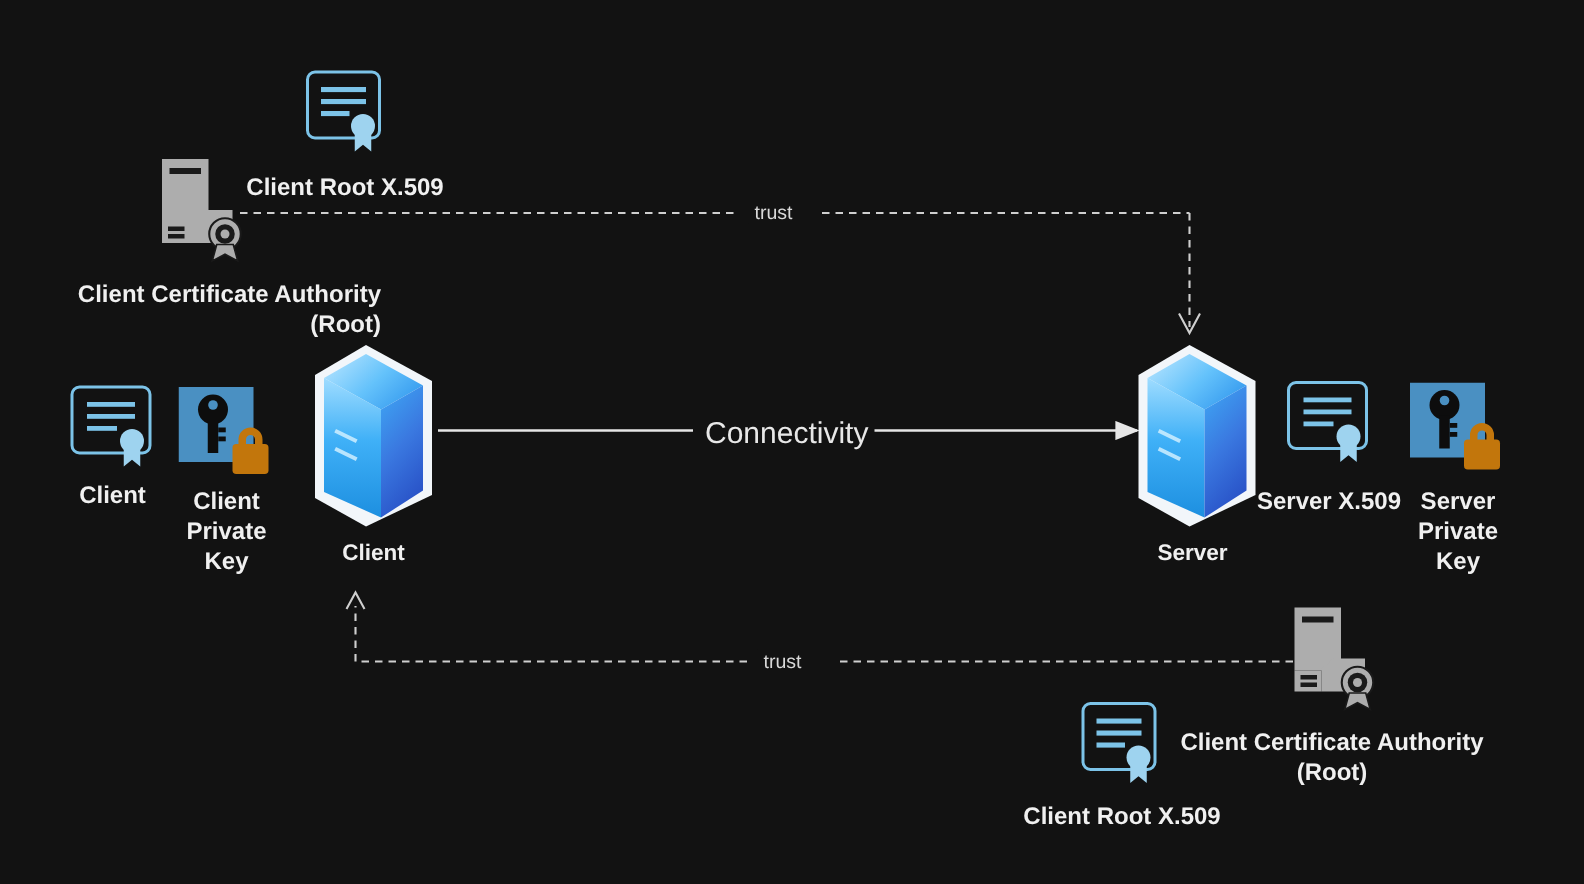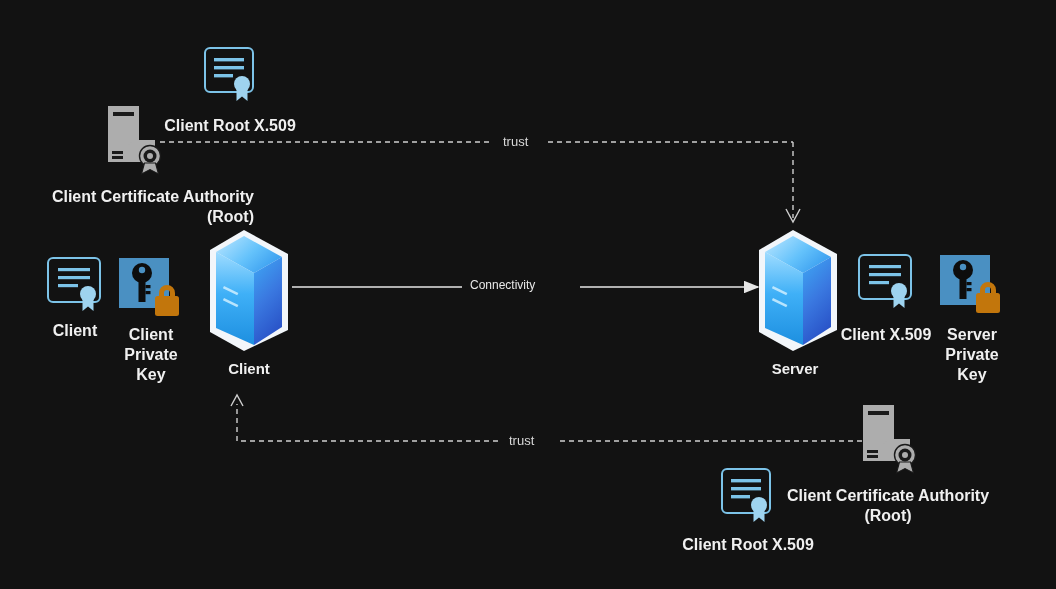--- a/index.html
+++ b/index.html
@@ -27,21 +27,21 @@
     user-select: none;
   }
   .label.bold {
     font-weight: bold;
   }
   .lbl-12 { font-size: 16px; }
   .lbl-15 { font-size: 15px; }
   .edge-label {
     position: absolute;
     color: #e8e8e8;
-    font-size: 12px;
+    font-size: 20px;
     background: #121212;
     padding: 0 4px;
     white-space: nowrap;
   }
   .edge-label.italic {
     font-size: 13px;
     color: #d8d8d8;
   }
   svg.layer {
     position: absolute;
@@ -200,21 +200,21 @@
   <div class="node" style="left:857px; top:253px;">
     <svg width="58" height="58" viewBox="0 0 58 58">
       <rect x="2" y="2" width="52" height="44" rx="5" ry="5" fill="none" stroke="#7cc3e8" stroke-width="2"></rect>
       <rect x="12" y="12" width="32" height="3.2" fill="#7cc3e8"></rect>
       <rect x="12" y="20" width="32" height="3.2" fill="#7cc3e8"></rect>
       <rect x="12" y="28" width="20" height="3.2" fill="#7cc3e8"></rect>
       <circle cx="42" cy="38" r="8" fill="#9ed3ef"></circle>
       <path d="M36.5,43 L36.5,55 L42,50.5 L47.5,55 L47.5,43 Z" fill="#9ed3ef"></path>
     </svg>
   </div>
-  <div class="label bold lbl-12" style="left:830px; top:325px; width:112px;">Client X.509</div>
+  <div class="label bold lbl-12" style="left:830px; top:325px; width:112px;">Server X.509</div>
 
   <div class="node" style="left:940px; top:255px;">
     <svg width="68" height="60" viewBox="0 0 68 60">
       <rect x="0" y="0" width="50" height="50" fill="#4a90c2"></rect>
       <circle cx="23" cy="15" r="10" fill="#0d0d0d"></circle>
       <circle cx="23" cy="12" r="3.2" fill="#4a90c2"></circle>
       <rect x="19.5" y="22" width="7" height="22" fill="#0d0d0d"></rect>
       <rect x="26.5" y="27" width="5" height="3.2" fill="#0d0d0d"></rect>
       <rect x="26.5" y="33" width="5" height="3.2" fill="#0d0d0d"></rect>
       <path d="M40,35 a8,8 0 0 1 16,0 v5 h-5 v-5 a3,3 0 0 0 -6,0 v5 h-5 z" fill="#c2760c"></path>

